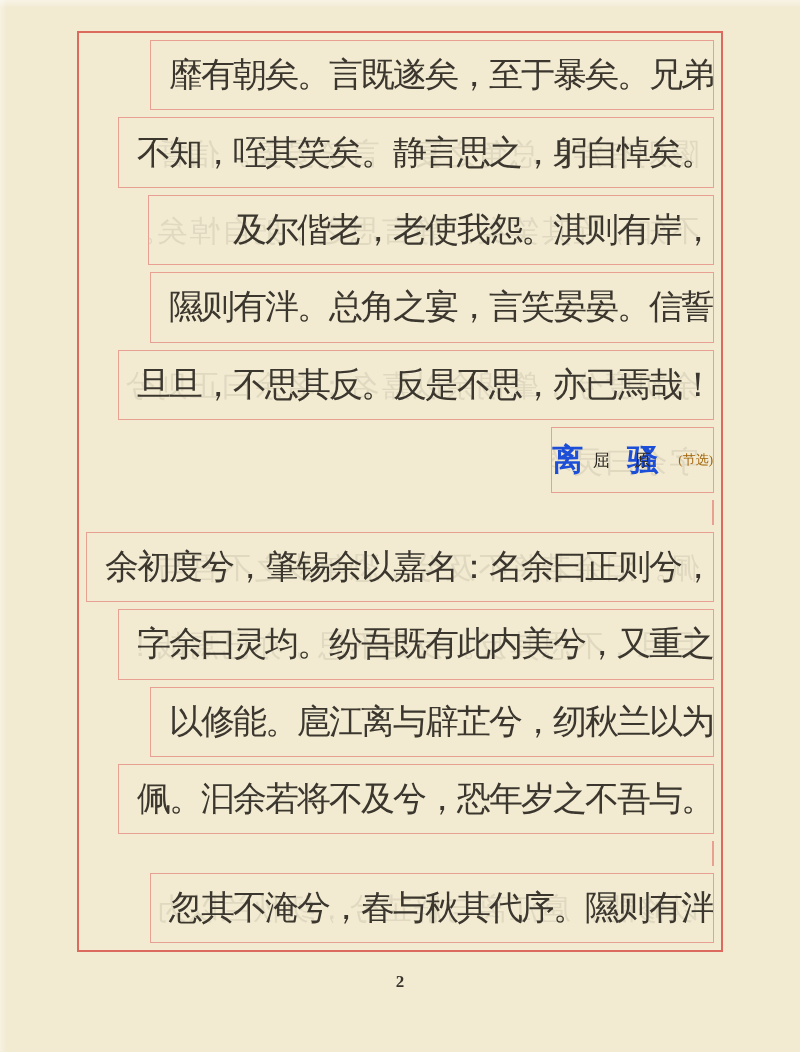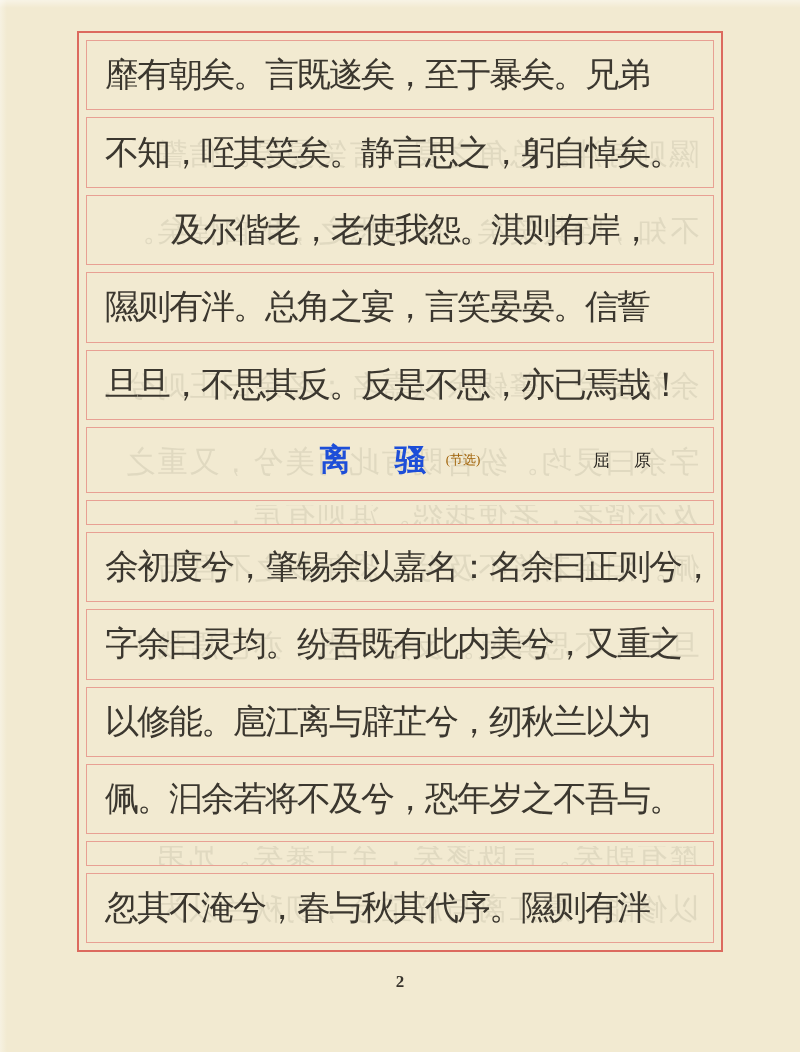--- a/index.html
+++ b/index.html
@@ -23,21 +23,21 @@
     position:absolute;top:0;left:0;bottom:0;width:7px;
     background:linear-gradient(90deg,rgba(255,255,255,.35),rgba(255,255,255,0));
     pointer-events:none;
   }
   .frame{
     position:absolute;left:77px;top:31px;
     width:646px;height:921px;
     box-sizing:border-box;
     border:2px solid #dc6a5e;
     padding:7px;
-    display:flex;flex-direction:column;gap:7px;
+    display:flex;flex-direction:column;gap:7px;align-items:flex-end;
   }
   .row{
     position:relative;
     flex:1 1 auto;
     box-sizing:border-box;
     border:1px solid #e8a093;
     display:flex;align-items:center;
     overflow:hidden;
   }
   .hand{

